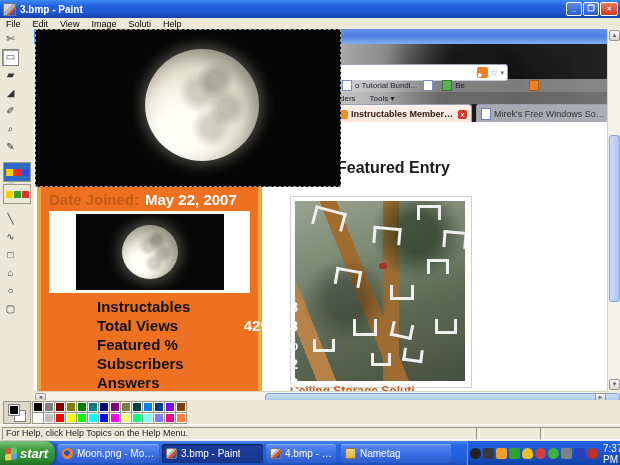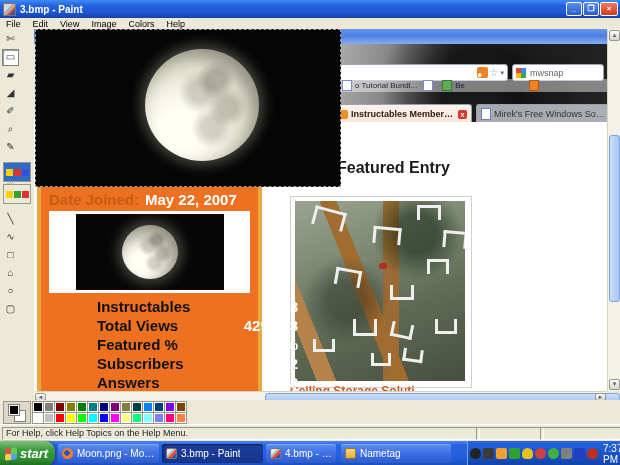--- a/index.html
+++ b/index.html
@@ -157,21 +157,21 @@
     <span class="winbtn">_</span>
     <span class="winbtn">❐</span>
     <span class="winbtn close" style="margin-right:2px;">×</span>
   </div>
 
   <div class="abs menubar">
     <span>File</span>
     <span>Edit</span>
     <span>View</span>
     <span>Image</span>
-    <span>Colors</span>
+    <span>Soluti</span>
     <span>Help</span>
   </div>
 
   <div class="abs toolbox">
     <div class="tools">
       <div class="tool" title="free-form-select"><span>✄</span></div>
       <div class="tool sel" title="select"><span>▭</span></div>
       <div class="tool" title="eraser"><span>▰</span></div>
       <div class="tool" title="fill-with-color"><span>◢</span></div>
       <div class="tool" title="pick-color"><span>✐</span></div>
@@ -201,32 +201,32 @@
 
   <div class="abs canvas">
     <div class="abs ff-title"></div>
     <div class="abs persona"></div>
 
     <div class="abs urlbar">
       <span class="rss"></span>
       <span class="star">☆</span>
       <span class="dd">▾</span>
     </div>
-    <div class="abs searchbox">
-      <span class="gicon"></span>
-      <span>mwsnap</span>
-    </div>
 
     <div class="abs bmbar">
       <span class="bmicon" style="margin-left:8px;"></span>
       <span>o Tutorial Bundl...</span>
       <span class="bmicon"></span>
       <span class="bmicon gn"></span>
       <span>Be</span>
       <span class="bmicon or" style="margin-left:64px;"></span>
+    </div>
+    <div class="abs row2">
+      <span style="margin-left:6px;">ders</span>
+      <span style="margin-left:14px;">Tools ▾</span>
     </div>
 
     <div class="abs tabbar">
       <div class="tab active">
         <span class="robot"></span>
         <span class="tabtxt">Instructables Member: depotde...</span>
         <span class="tabclose">x</span>
       </div>
       <div class="tab idle">
         <span class="pageic"></span>

